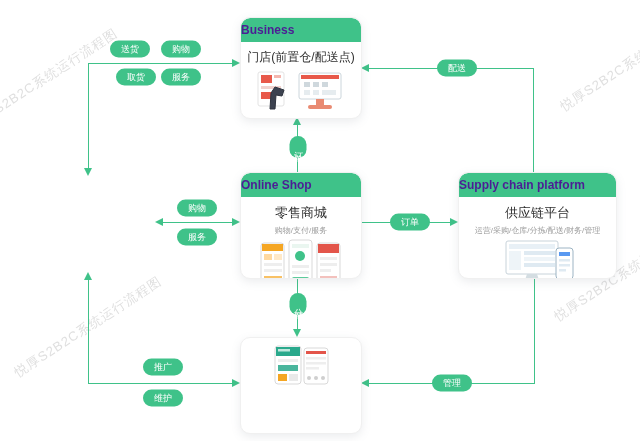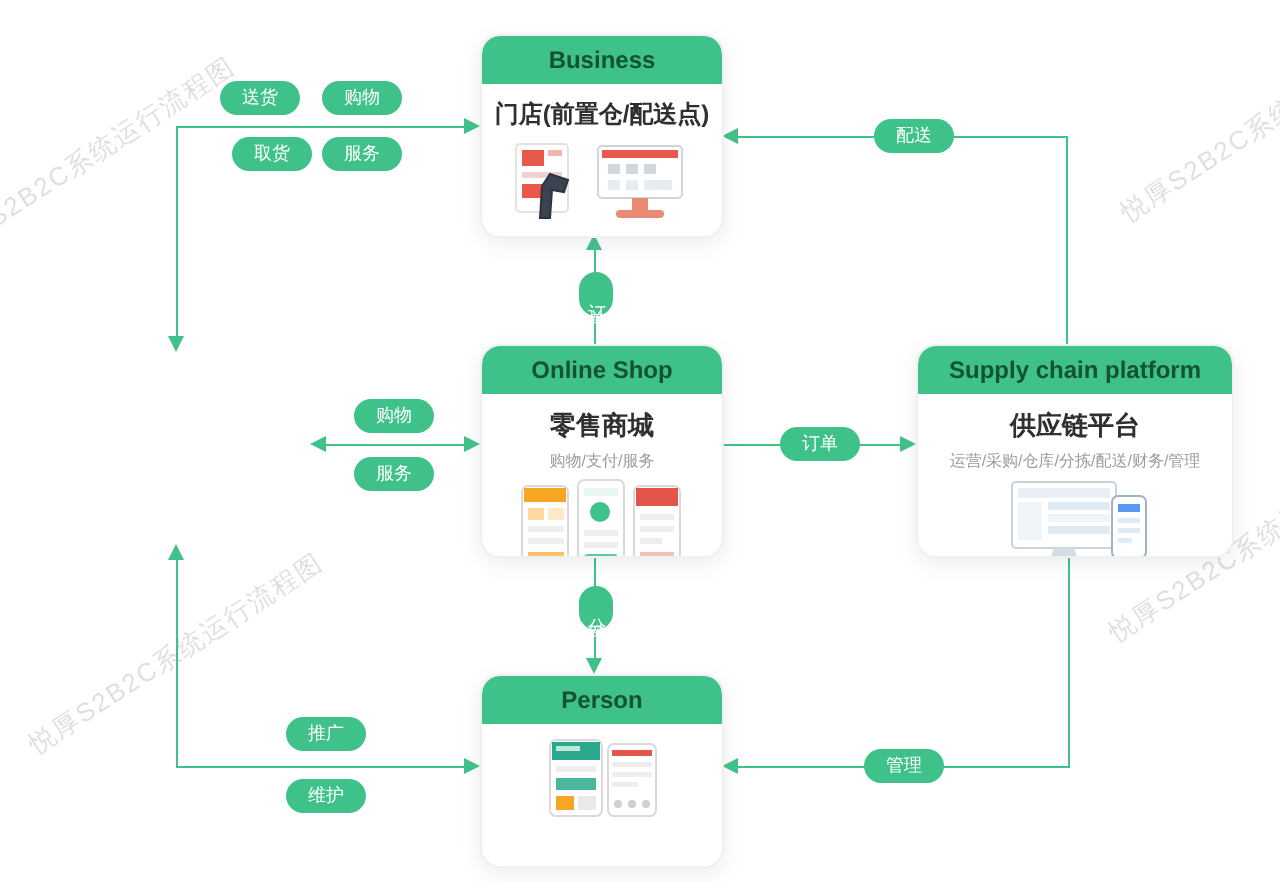--- a/index.html
+++ b/index.html
@@ -26,25 +26,25 @@
   }
   .pill-v{
     padding:8px 4px;writing-mode:vertical-rl;text-orientation:upright;letter-spacing:3px;
   }
   
   .node{
     position:absolute;background:#fff;border:1px solid #f0f0f0;border-radius:10px;
     box-shadow:0 3px 10px rgba(120,130,140,.14);z-index:5;overflow:hidden;
   }
   .node-header{
-    background:#3FC289;color:#14532d;font-size:12px;font-weight:bold;text-align:center;
+    background:#3FC289;color:#4c1d95;font-size:12px;font-weight:bold;text-align:left;
     height:24px;line-height:24px;border-radius:9px 9px 0 0;
   }
   .node-body{text-align:center;padding-top:4px;}
-  .node-title{font-size:13px;font-weight:bold;color:#2f2f2f;margin-top:3px;}
+  .node-title{font-size:13px;font-weight:normal;color:#2f2f2f;margin-top:3px;}
   .node-sub{font-size:8px;color:#9b9b9b;margin-top:3px;white-space:nowrap;}
   .node-art{margin-top:3px;}
 </style>
 </head>
 <body>
 
 <div class="canvas">
 
   <div class="wm" style="left:-42px;top:70px;">悦厚S2B2C系统运行流程图</div>
   <div class="wm" style="left:2px;top:318px;">悦厚S2B2C系统运行流程图</div>
@@ -167,21 +167,20 @@
         <rect x="60" y="5" width="21" height="9" fill="#e3554a"></rect>
         <rect x="62" y="18" width="17" height="3" fill="#eee"></rect>
         <rect x="62" y="24" width="17" height="3" fill="#eee"></rect>
         <rect x="62" y="30" width="11" height="3" fill="#eee"></rect>
         <rect x="62" y="37" width="17" height="5" fill="#f3c1bd"></rect>
       </svg>
     </div>
   </div>
 
   <div class="node" style="left:240px;top:337px;width:120px;height:95px;">
-    <div class="node-header">Person</div>
     <div class="node-body">
       <svg class="node-art" width="66" height="40" viewBox="0 0 66 40">
         <rect x="7" y="1" width="26" height="38" rx="3" fill="#fff" stroke="#d9d9d9"></rect>
         <rect x="8" y="2" width="24" height="9" fill="#2aa98c"></rect>
         <rect x="10" y="4" width="12" height="2.5" fill="#bfe8dd"></rect>
         <rect x="10" y="14" width="20" height="3" fill="#eee"></rect>
         <rect x="10" y="20" width="20" height="6" fill="#2aa98c" opacity=".85"></rect>
         <rect x="10" y="29" width="9" height="7" fill="#f5a623"></rect>
         <rect x="21" y="29" width="9" height="7" fill="#e9e9e9"></rect>
         <rect x="36" y="3" width="24" height="36" rx="3" fill="#fff" stroke="#d9d9d9"></rect>

